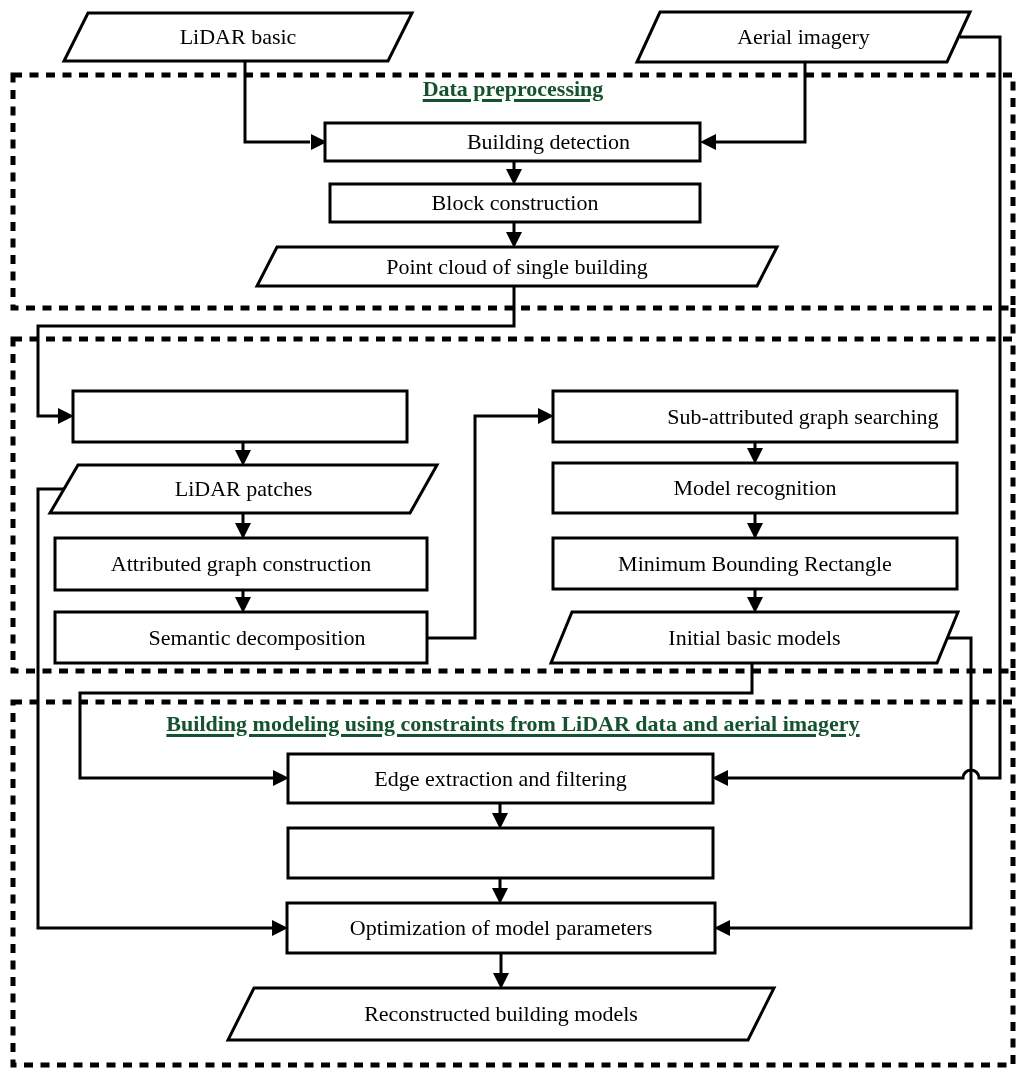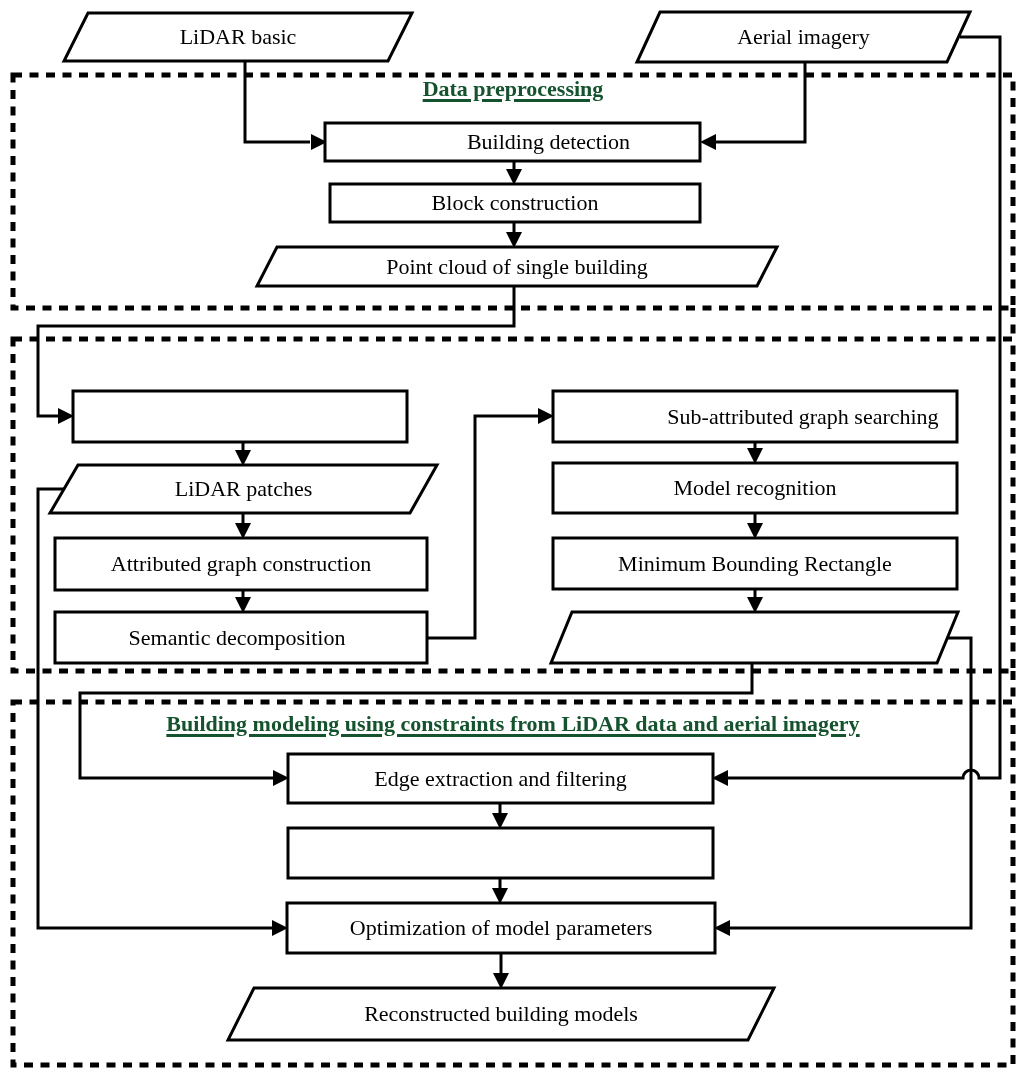--- a/index.html
+++ b/index.html
@@ -95,21 +95,22 @@
   <div class="title" style="top:76px;">Data preprocessing</div>
   <div class="title" style="top:711px;">Building modeling using constraints from LiDAR data and aerial imagery</div>
 
   <div class="lbl" style="left:64px;top:13px;width:348px;height:48px;">LiDAR basic</div>
   <div class="lbl" style="left:637px;top:12px;width:333px;height:50px;">Aerial imagery</div>
   <div class="lbl" style="left:325px;top:123px;width:447px;height:38px;">Building detection</div>
   <div class="lbl" style="left:330px;top:184px;width:370px;height:38px;">Block construction</div>
   <div class="lbl" style="left:257px;top:247px;width:520px;height:39px;">Point cloud of single building</div>
   <div class="lbl" style="left:50px;top:465px;width:387px;height:48px;">LiDAR patches</div>
   <div class="lbl" style="left:55px;top:538px;width:372px;height:52px;">Attributed graph construction</div>
-  <div class="lbl" style="left:51px;top:612px;width:372px;height:51px;">Semantic decomposition</div>
+  <div class="lbl" style="left:71px;top:612px;width:372px;height:51px;">Semantic decomposition</div>
   <div class="lbl" style="left:553px;top:391px;width:404px;height:51px;margin-left:48px;">Sub-attributed graph searching</div>
   <div class="lbl" style="left:553px;top:463px;width:404px;height:50px;border-radius:21px;">Model recognition</div>
   <div class="lbl" style="left:553px;top:538px;width:404px;height:51px;">Minimum Bounding Rectangle</div>
+  <div class="lbl" style="left:551px;top:612px;width:407px;height:51px;">Initial basic models</div>
   <div class="lbl" style="left:288px;top:754px;width:425px;height:49px;border-radius:9px;">Edge extraction and filtering</div>
   <div class="lbl" style="left:287px;top:903px;width:428px;height:50px;">Optimization of model parameters</div>
   <div class="lbl" style="left:228px;top:988px;width:546px;height:52px;">Reconstructed building models</div>
 
 </div>
 
 </body></html>

